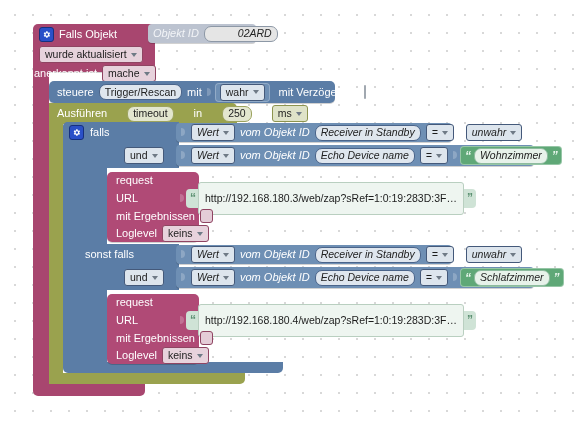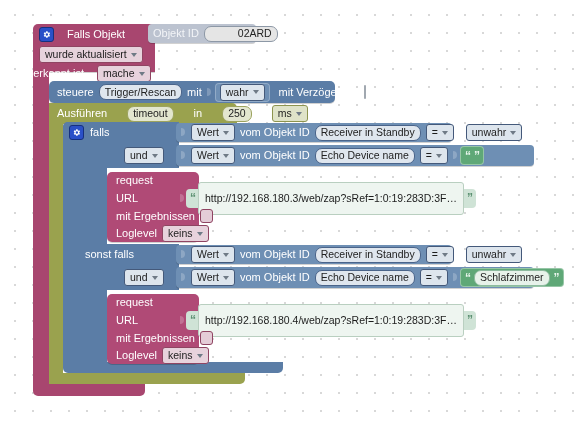--- a/index.html
+++ b/index.html
@@ -10,21 +10,21 @@
     background-size:18px 18px;
     background-position:6px 6px;
     font-family:"Liberation Sans", sans-serif;
     font-size:11px;
     -webkit-font-smoothing:antialiased;
   }
   .canvas{position:relative;width:581px;height:423px;}
 
   
   .blk{position:absolute;box-sizing:border-box;}
-  .row{display:flex;align-items:center;height:21px;padding:0 6px;white-space:nowrap;gap:13px;}
+  .row{display:flex;align-items:center;height:21px;padding:0 6px;white-space:nowrap;gap:5px;}
   .lbl{color:#ffffff;font-size:11px;line-height:11px;}
 
   
   .chip{
     display:inline-flex;align-items:center;justify-content:center;
     height:14px;padding:0 5px;border-radius:7px;
     font-size:10.5px;line-height:10.5px;color:#222;
     background:#e8ecef;border:1px solid rgba(0,0,0,.22);
   }
   .chip.olive{background:#e3e6cf;border-color:#9ca35e;}
@@ -60,21 +60,21 @@
   }
 
   
   .c-pink   {background:#a8466f;}
   .c-pink2  {background:#b04a76;}
   .c-olive  {background:#9aa24e;}
   .c-blue   {background:#5b7da6;}
   .c-blue2  {background:#6e8fb4;}
   .c-slate  {background:#bcc3d0;}
 
-  .shadow{box-shadow:0 1px 0 rgba(0,0,0,.18);}
+  .shadow{box-shadow:0 1px 0 rgba(0,0,0,.18);font-style:italic;}
 
   
   .val{
     display:inline-flex;align-items:center;height:17px;border-radius:4px;padding:0 4px;gap:4px;
     background:#6e8fb4;border:1px solid rgba(255,255,255,.25);
   }
   .val.green{background:#5fa877;border-color:rgba(255,255,255,.35);}
   .quote{color:#eaf6ee;font-size:12px;font-weight:bold;line-height:10px;letter-spacing:-1px;}
   .urlchip{
     display:inline-flex;align-items:center;height:15px;padding:8px 6px;border-radius:3px;
@@ -116,21 +116,21 @@
 
   <div class="blk" style="left:33px;top:45px;width:120px;height:19px;">
     <div class="row" style="height:19px;">
       <span class="dd pink">
         <span>wurde aktualisiert</span>
         <span class="caret"></span>
       </span>
     </div>
   </div>
 
-  <div class="blk" style="left:15px;top:64px;width:125px;height:19px;">
+  <div class="blk" style="left:28px;top:64px;width:125px;height:19px;">
     <div class="row" style="height:19px;">
       <span class="lbl">anerkannt ist</span>
       <span class="dd pink">
         <span>mache</span>
         <span class="caret"></span>
       </span>
     </div>
   </div>
 
   <div class="blk c-blue shadow" style="left:49px;top:81px;width:286px;height:22px;border-radius:5px;"></div>
@@ -226,20 +226,21 @@
       </span>
       <span class="lbl">vom Objekt ID</span>
       <span class="chip blue">Echo Device name</span>
       <span class="dd blue">
         <span>=</span>
         <span class="caret"></span>
       </span>
       <span class="notch"></span>
       <span class="val green" style="margin-left:-3px;">
         <span class="quote">“</span>
+        <span class="chip" style="background:#e7f2ea;border-color:#8dbb9e;">Wohnzimmer</span>
         <span class="quote">”</span>
       </span>
     </div>
   </div>
 
   <div class="blk" style="left:107px;top:176px;width:60px;height:19px;">
     <div class="row" style="height:19px;padding:0;">
       <span class="lbl">mache</span>
     </div>
   </div>

